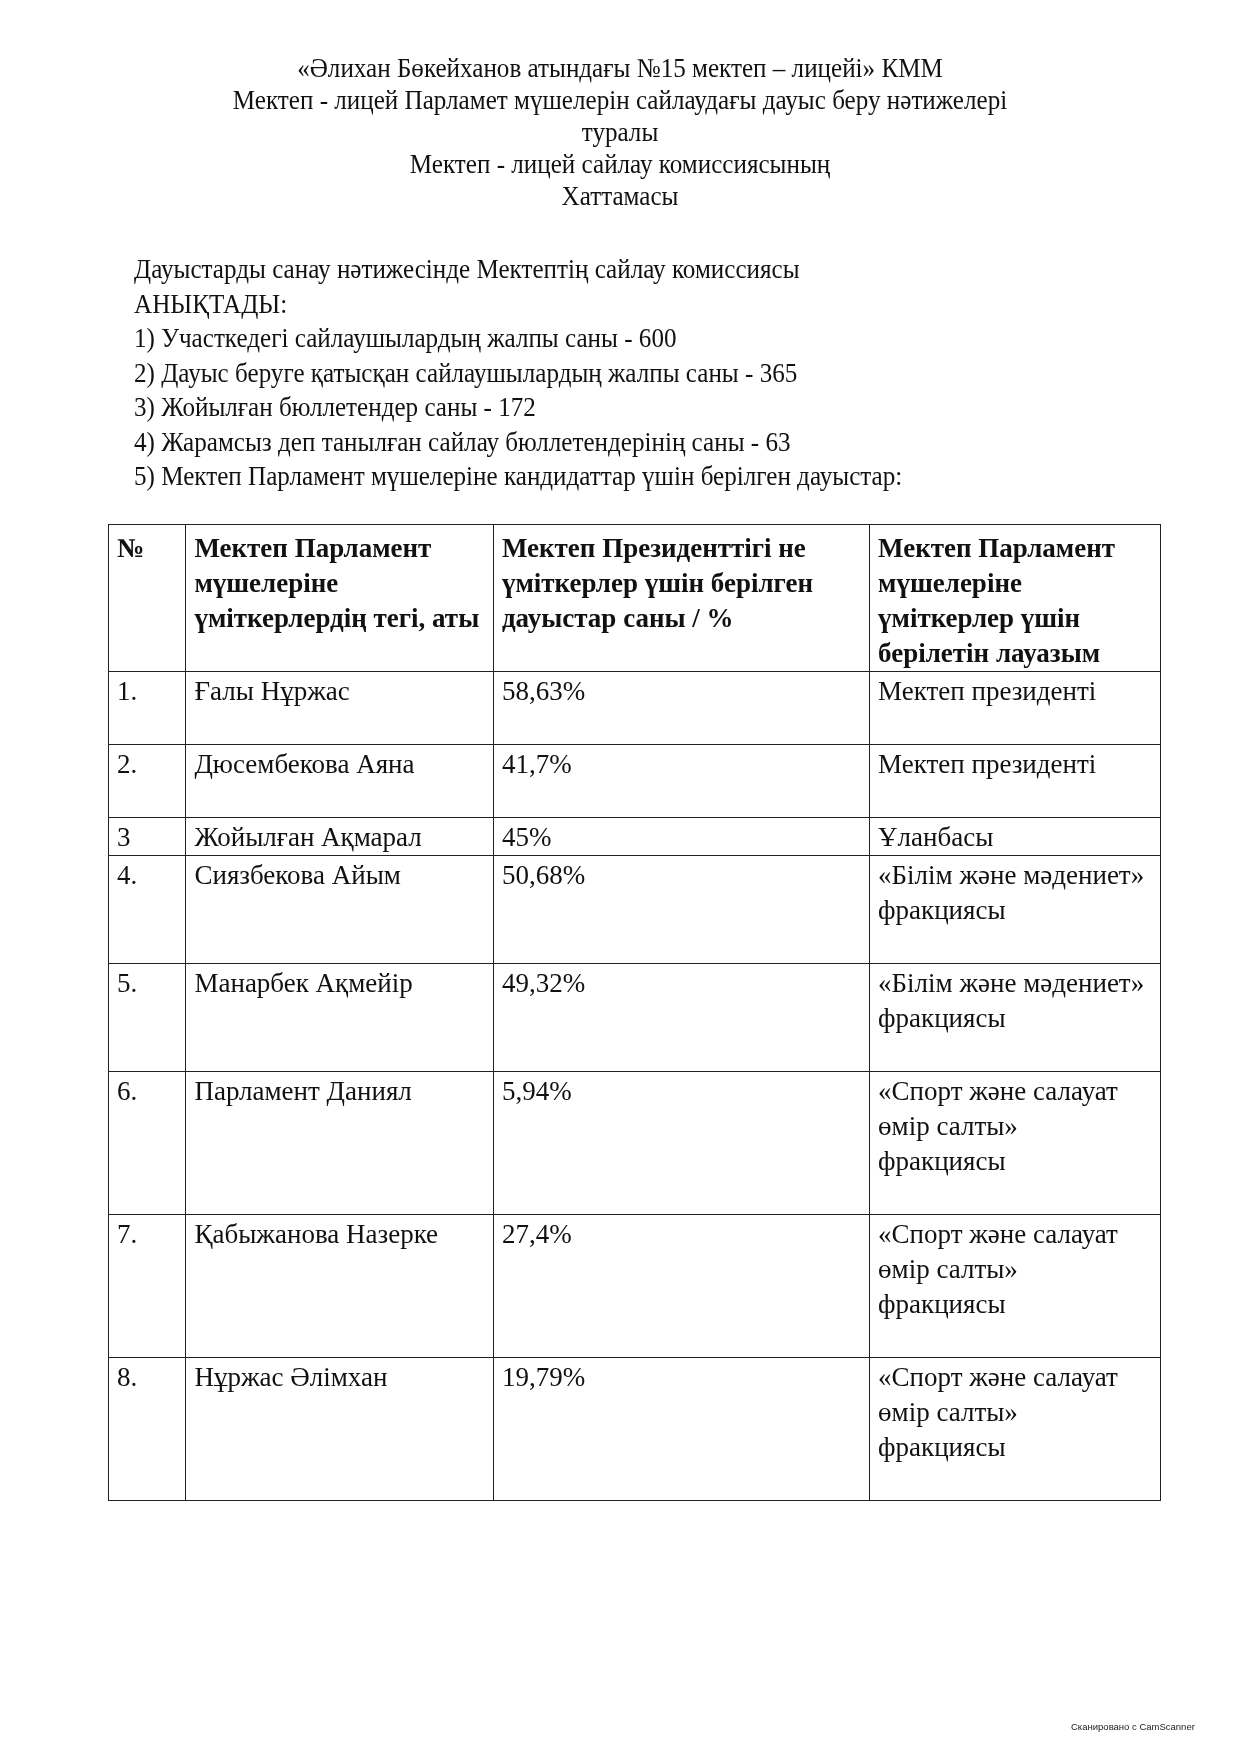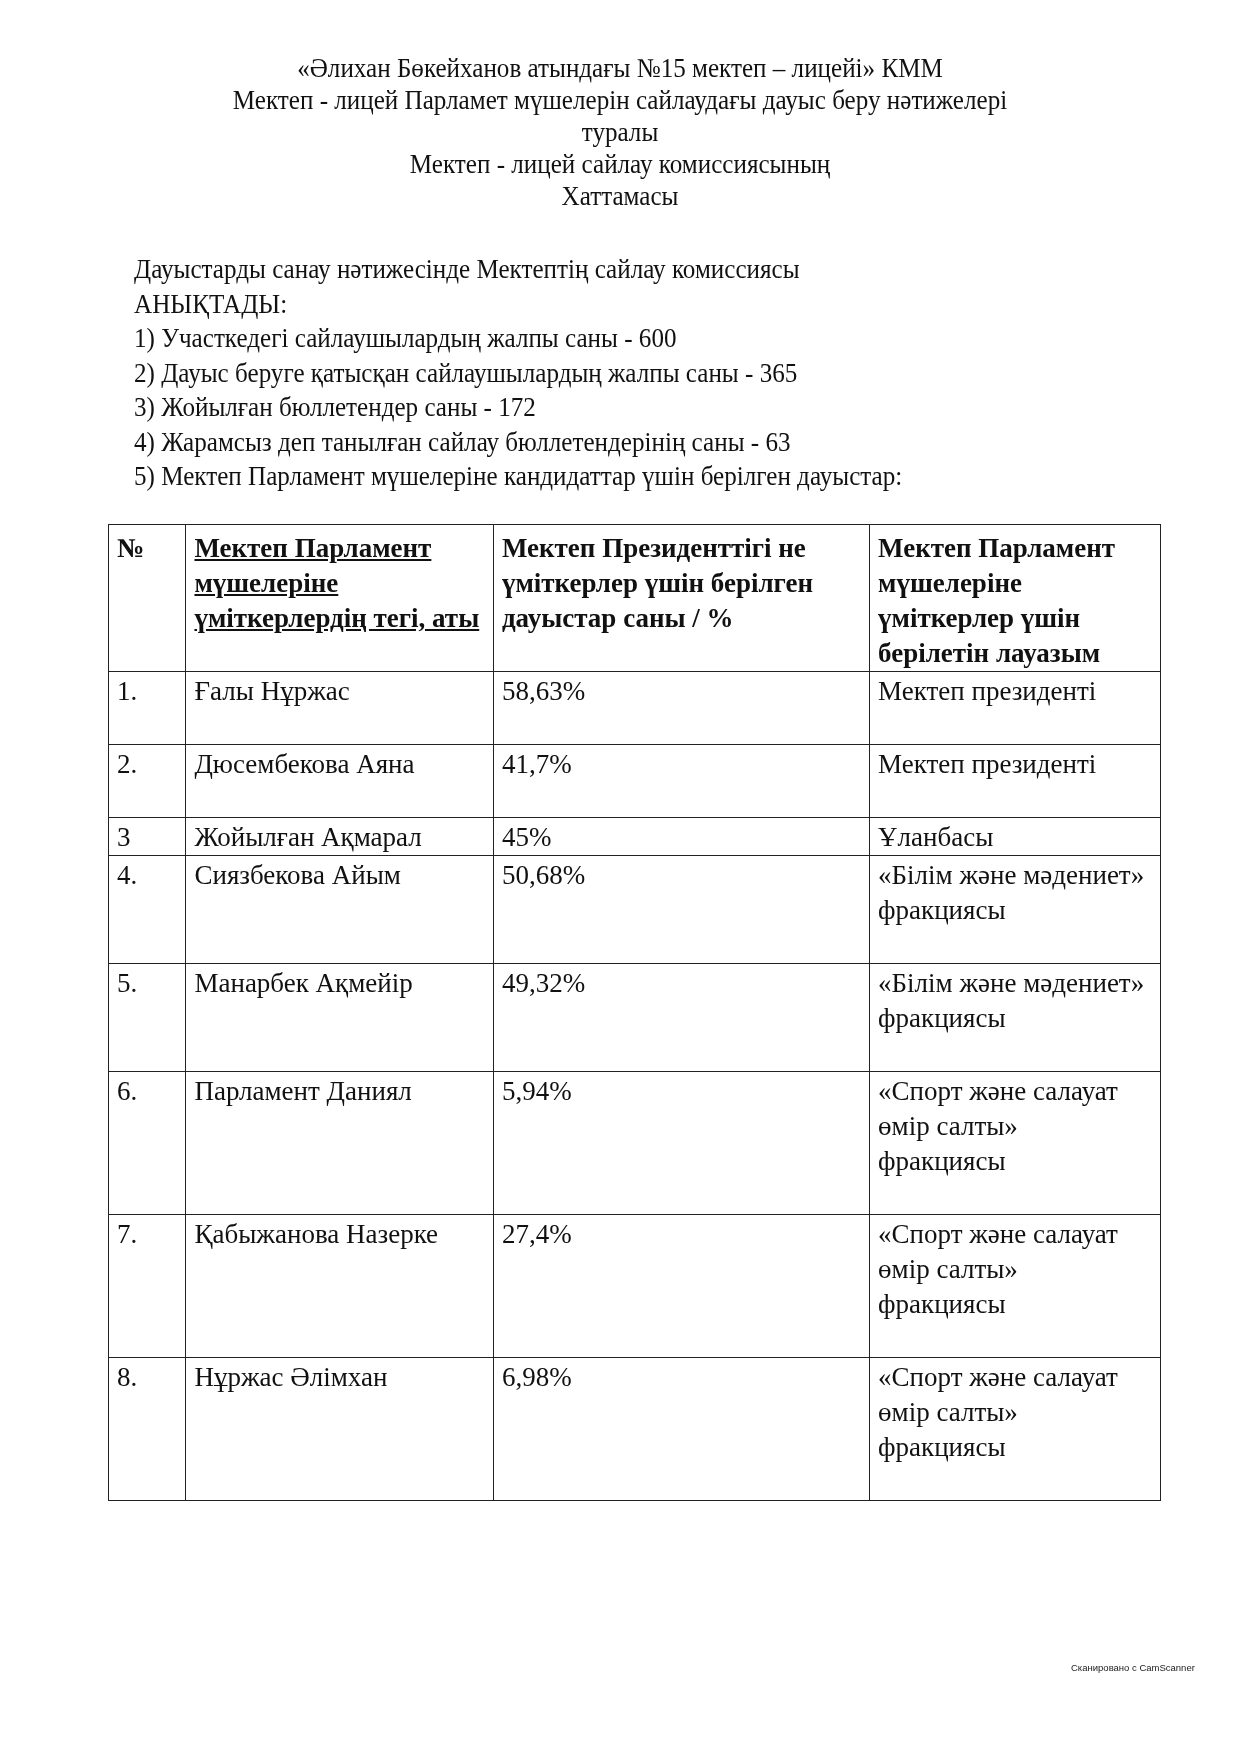--- a/index.html
+++ b/index.html
@@ -20,30 +20,30 @@
   .intro div { white-space: nowrap; }
   table.results {
     position: absolute; top: 524px; left: 108px; width: 1053px;
     border-collapse: collapse; font-size: 27px; line-height: 35px;
   }
   table.results td, table.results th {
     border: 1.5px solid #222; vertical-align: top; padding: 2px 8px 0 8px; text-align: left;
   }
   table.results th { font-weight: bold; line-height: 35px; padding-top: 6px; }
   .c-no { width: 62px; }
-  .c-name { width: 296px; text-decoration: underline; }
+  .c-name { width: 296px; }
   .c-pct { width: 368px; }
   .c-pos { width: 280px; margin-top: 12px; }
   td.pct { text-align: right; }
   .row-h-2 td { height: 70px; }
   .row-h-1 td { height: 33px; }
   .row-h-3 td { height: 105px; }
   .row-h-4 td { height: 140px; }
   .footer {
-    position: absolute; top: 1662px; left: 1071px; font-family: "Liberation Sans", sans-serif;
+    position: absolute; top: 1721px; left: 1071px; font-family: "Liberation Sans", sans-serif;
     font-size: 9.5px; color: #222;
   }
 </style>
 </head>
 <body>
 
 <div class="header">
   <div>«Әлихан Бөкейханов атындағы №15 мектеп – лицейі» КММ</div>
   <div>Мектеп - лицей Парламет мүшелерін сайлаудағы дауыс беру нәтижелері</div>
   <div>туралы</div>
@@ -109,19 +109,19 @@
     </tr>
     <tr class="row-h-4">
       <td>7.</td>
       <td>Қабыжанова Назерке</td>
       <td class="pct">27,4%</td>
       <td>«Спорт және салауат өмір салты» фракциясы</td>
     </tr>
     <tr class="row-h-4">
       <td>8.</td>
       <td>Нұржас Әлімхан</td>
-      <td class="pct">6,98%</td>
+      <td class="pct">19,79%</td>
       <td>«Спорт және салауат өмір салты» фракциясы</td>
     </tr>
   </tbody>
 </table>
 
 <div class="footer">Сканировано с CamScanner</div>
 
 </body></html>

